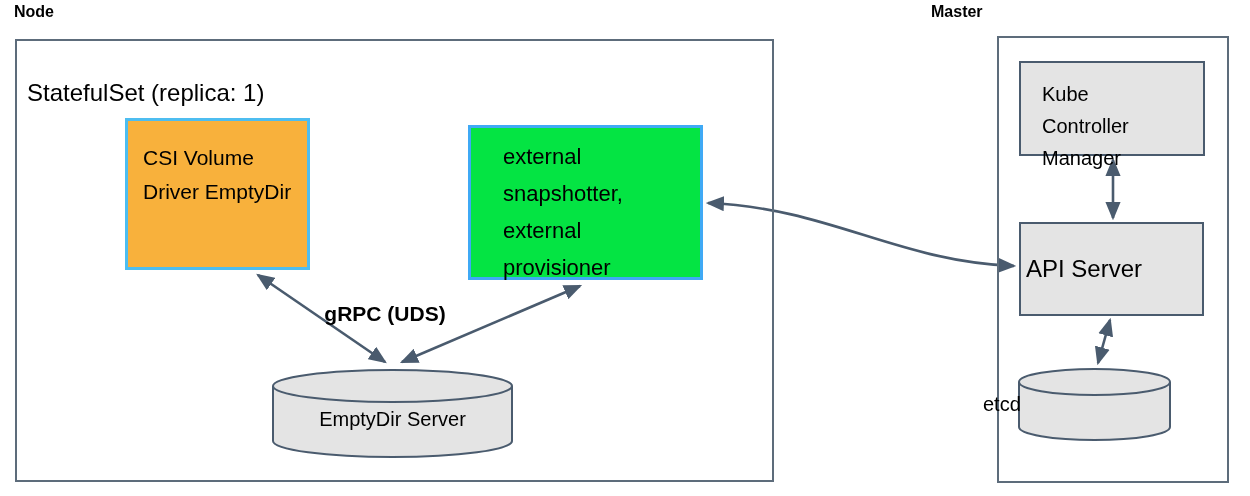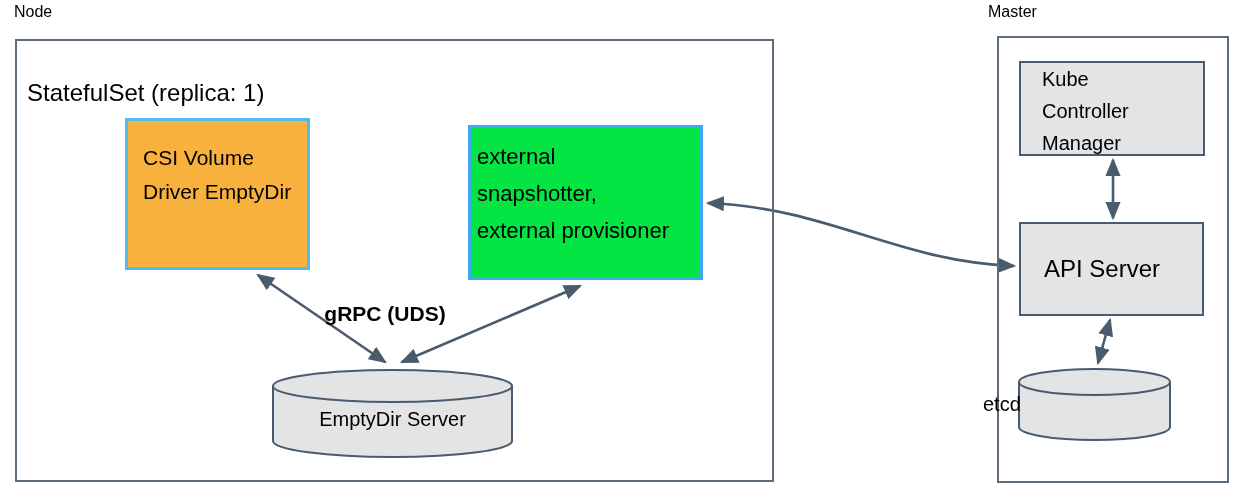--- a/index.html
+++ b/index.html
@@ -1,44 +1,44 @@
 <!DOCTYPE html>
 <html><head>
 <meta charset="utf-8">
 <style>
   html,body{margin:0;padding:0;background:#fff;}
   .stage{
     position:relative;width:1250px;height:496px;background:#fff;
     font-family:"Liberation Sans",sans-serif;color:#000;overflow:hidden;
   }
   .abs{position:absolute;}
-  .section-label{font-size:16px;font-weight:normal;line-height:1.1;}
+  .section-label{font-size:16px;font-weight:bold;line-height:1.1;}
   .outer-box{border:2px solid #5d6c7b;background:transparent;box-sizing:border-box;}
   .ss-title{font-size:24px;line-height:1.15;margin-top:34px;}
   .csi-box{
     left:125px;top:118px;width:185px;height:152px;box-sizing:border-box;
     background:#f8b13c;border:3px solid #4dbdf0;
     padding:20px 8px 0 15px;font-size:21px;line-height:34px;
   }
   .sidecar-box{
     left:468px;top:125px;width:235px;height:155px;box-sizing:border-box;
     background:#04e443;border:3px solid #3fa9f5;
-    padding:10px 30px 0 6px;font-size:22px;line-height:37px;
+    padding:10px 30px 0 32px;font-size:22px;line-height:37px;
   }
   .gray-box{
     background:#e4e4e4;border:2px solid #4a5b6e;box-sizing:border-box;
   }
   .kcm-box{
     left:1019px;top:61px;width:186px;height:95px;
-    padding:0 40px 0 21px;font-size:20px;line-height:32px;
+    padding:15px 40px 0 21px;font-size:20px;line-height:32px;
   }
   .api-box{
     left:1019px;top:222px;width:185px;height:94px;
     display:flex;align-items:center;
-    padding-left:23px;font-size:24px;
+    padding-left:5px;font-size:24px;
   }
   .grpc-label{
     left:305px;top:302px;width:160px;text-align:center;
     font-size:21px;font-weight:bold;
   }
   .emptydir-label{
     left:273px;top:408px;width:239px;text-align:center;font-size:20px;
   }
   .etcd-label{left:983px;top:393px;font-size:20px;}
   svg.layer{position:absolute;left:0;top:0;}
@@ -83,21 +83,21 @@
   <div class="abs ss-title" style="left:27px;top:45px;">StatefulSet (replica: 1)</div>
 
   <div class="abs csi-box">CSI Volume Driver EmptyDir</div>
 
   <div class="abs sidecar-box">external snapshotter, external provisioner</div>
 
   <div class="abs grpc-label">gRPC (UDS)</div>
 
   <div class="abs emptydir-label">EmptyDir Server</div>
 
-  <div class="abs section-label" style="left:988px;top:3px;">Master</div>
+  <div class="abs section-label" style="left:931px;top:3px;">Master</div>
 
   <div class="abs outer-box" style="left:997px;top:36px;width:232px;height:447px;"></div>
 
   <div class="abs gray-box kcm-box">Kube Controller Manager</div>
 
   <div class="abs gray-box api-box">API Server</div>
 
   <div class="abs etcd-label">etcd</div>
 
 </div>

